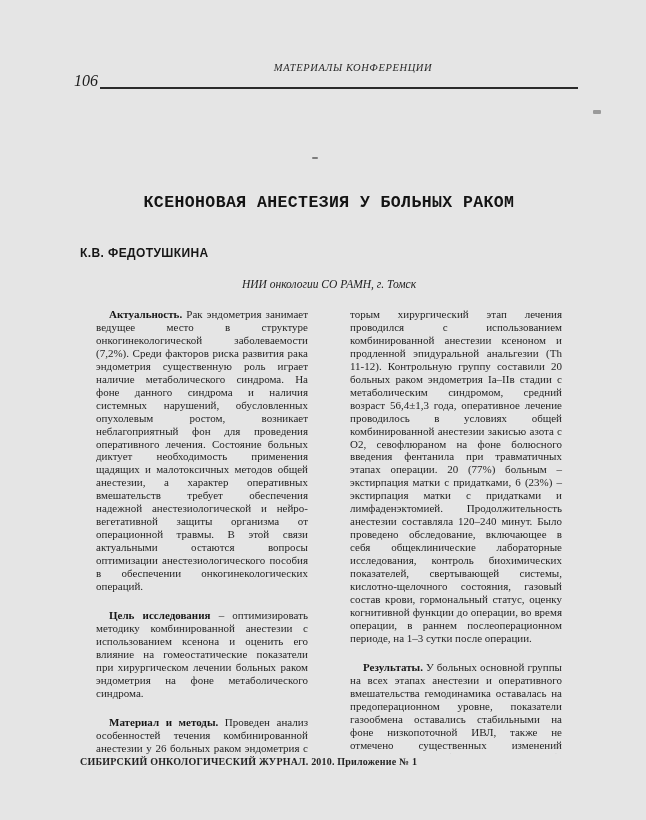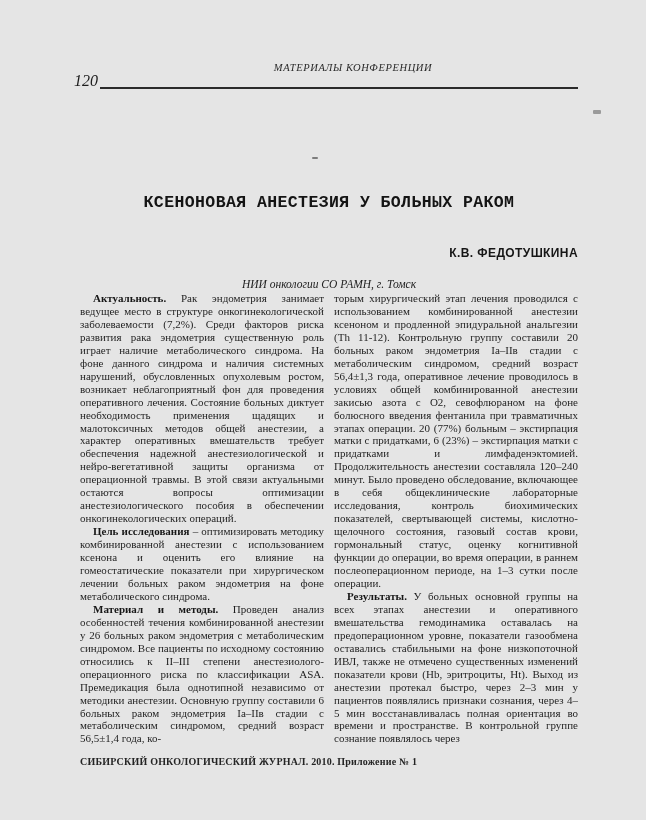--- a/index.html
+++ b/index.html
@@ -76,21 +76,21 @@
     font-size: 16.5px;
     line-height: 21px;
     letter-spacing: 0.4px;
     color: #141414;
   }
   .article-author {
     position: absolute;
     top: 246px;
     left: 80px;
     width: 498px;
-    text-align: right;
+    text-align: left;
     font-family: "Liberation Sans", sans-serif;
     font-weight: 700;
     font-size: 12px;
     letter-spacing: 0.4px;
     color: #161616;
   }
   .article-affiliation {
     position: absolute;
     top: 270px;
     left: 80px;
@@ -109,21 +109,21 @@
     width: 498px;
     height: 462px;
     display: flex;
     gap: 10px;
   }
   .col {
     width: 244px;
     overflow: hidden;
   }
   .para {
-    margin: 0;
+    margin: 16px;
     font-size: 11px;
     line-height: 12.95px;
     text-align: justify;
     text-indent: 13px;
     color: #1f1f1f;
   }
   .para.cont {
     text-indent: 0;
   }
   .para b {
@@ -141,21 +141,21 @@
     color: #242424;
     font-weight: bold;
   }
 </style>
 </head>
 <body>
 
 <div class="page">
 
   <div class="running-head">МАТЕРИАЛЫ КОНФЕРЕНЦИИ</div>
-  <div class="page-number">120</div>
+  <div class="page-number">106</div>
   <div class="header-rule"></div>
 
   <div class="artifact-1"></div>
   <div class="artifact-2"></div>
 
   <div class="article-title">
     <div>КСЕНОНОВАЯ АНЕСТЕЗИЯ У БОЛЬНЫХ РАКОМ</div>
   </div>
   <div class="article-author">К.В. ФЕДОТУШКИНА</div>
   <div class="article-affiliation">НИИ онкологии СО РАМН, г. Томск</div>

